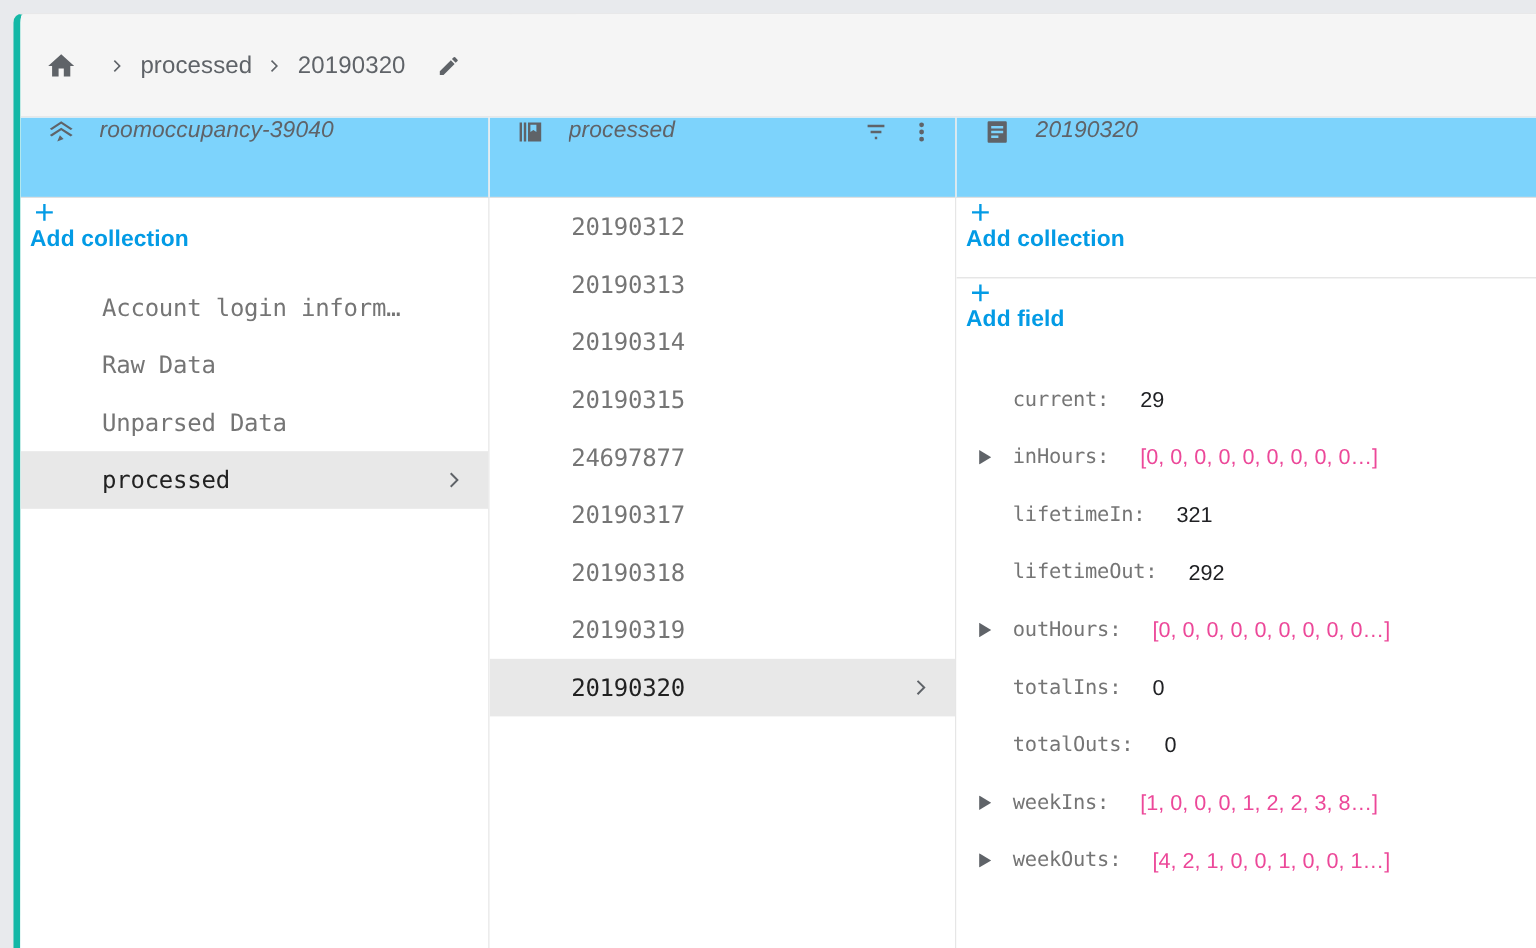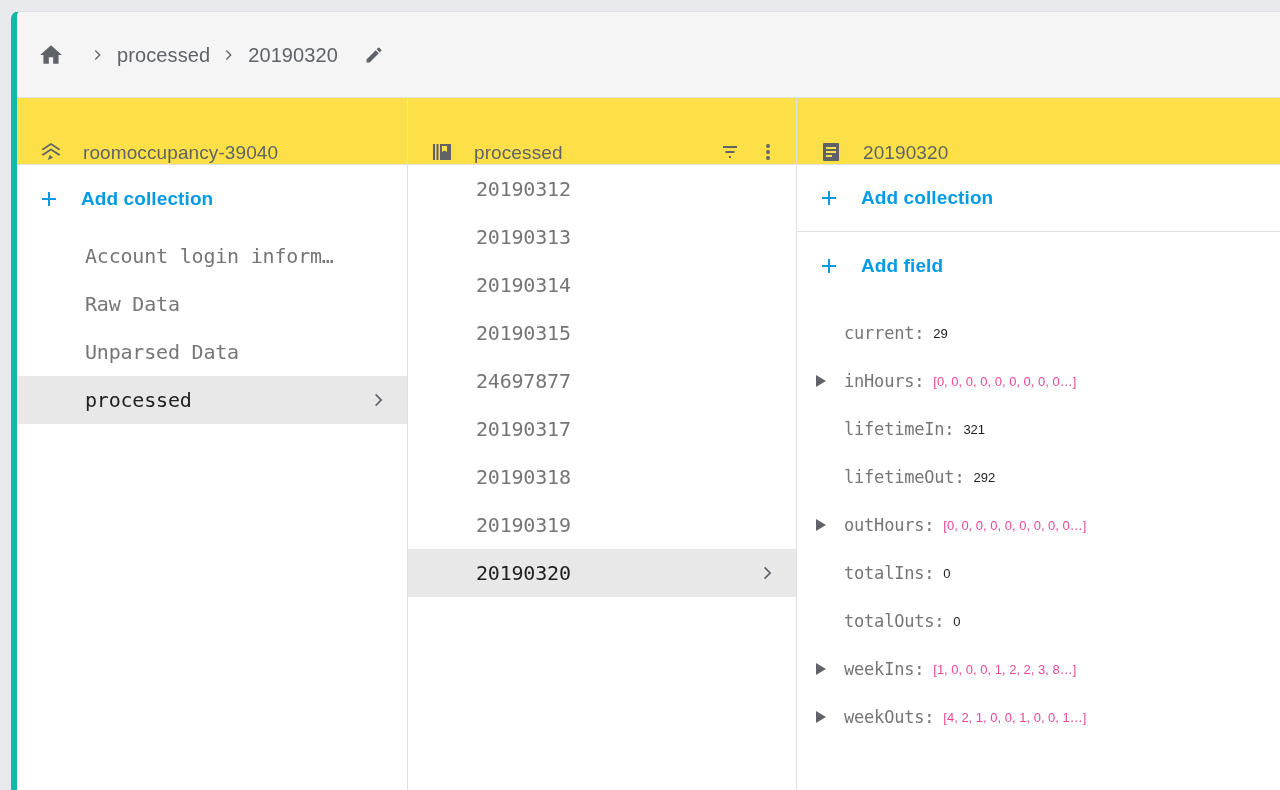--- a/index.html
+++ b/index.html
@@ -94,27 +94,28 @@
     box-sizing: border-box;
     background: #ffffff;
     overflow: hidden;
   }
   .pane-left   { width: 391px; border-right: 1px solid #e0e0e0; }
   .pane-middle { width: 389px; border-right: 1px solid #e0e0e0; }
   .pane-right  { flex: 1 1 auto; }
 
   .pane-header {
     height: 67px;
-    background: #fde047;
+    background: #7dd3fc;
     border-bottom: 1px solid #e0e0e0;
     box-sizing: border-box;
     display: flex;
-    align-items: flex-end;
+    align-items: flex-start;
     padding-left: 22px;
     padding-right: 16px;
+    font-style: italic;
   }
   .pane-header .hdr-icon {
     width: 24px;
     height: 24px;
     margin-right: 20px;
     color: #5f6368;
     flex: none;
   }
   .pane-header .hdr-title {
     font-size: 19px;
@@ -135,24 +136,24 @@
     width: 24px;
     height: 24px;
     color: #5f6368;
     display: block;
   }
 
   
   .add-row {
     height: 67px;
     display: flex;
-    align-items: center;
-    padding-left: 20px;
+    padding-left: 8px;
     box-sizing: border-box;
     cursor: pointer;
+    flex-direction: column;
   }
   .add-row.bordered { border-bottom: 1px solid #e0e0e0; }
   .add-plus {
     width: 24px;
     height: 24px;
     margin-right: 20px;
     color: #039be5;
     flex: none;
   }
   .add-label {
@@ -215,23 +216,23 @@
   .field-toggle.empty { cursor: default; }
   .field-toggle svg { width: 12px; height: 12px; color: #5f6368; }
   .field-key {
     font-family: "DejaVu Sans Mono", "Liberation Mono", monospace;
     font-size: 17px;
     color: #757575;
     letter-spacing: -0.2px;
     white-space: nowrap;
   }
   .field-val {
-    font-size: 13px;
+    font-size: 18px;
     color: #202124;
-    margin-left: 9px;
+    margin-left: 26px;
     white-space: nowrap;
   }
   .field-val.array { color: #ec4899; }
 
   svg { display: block; fill: currentColor; }
 </style>
 </head>
 <body>
 
 <div class="page">

